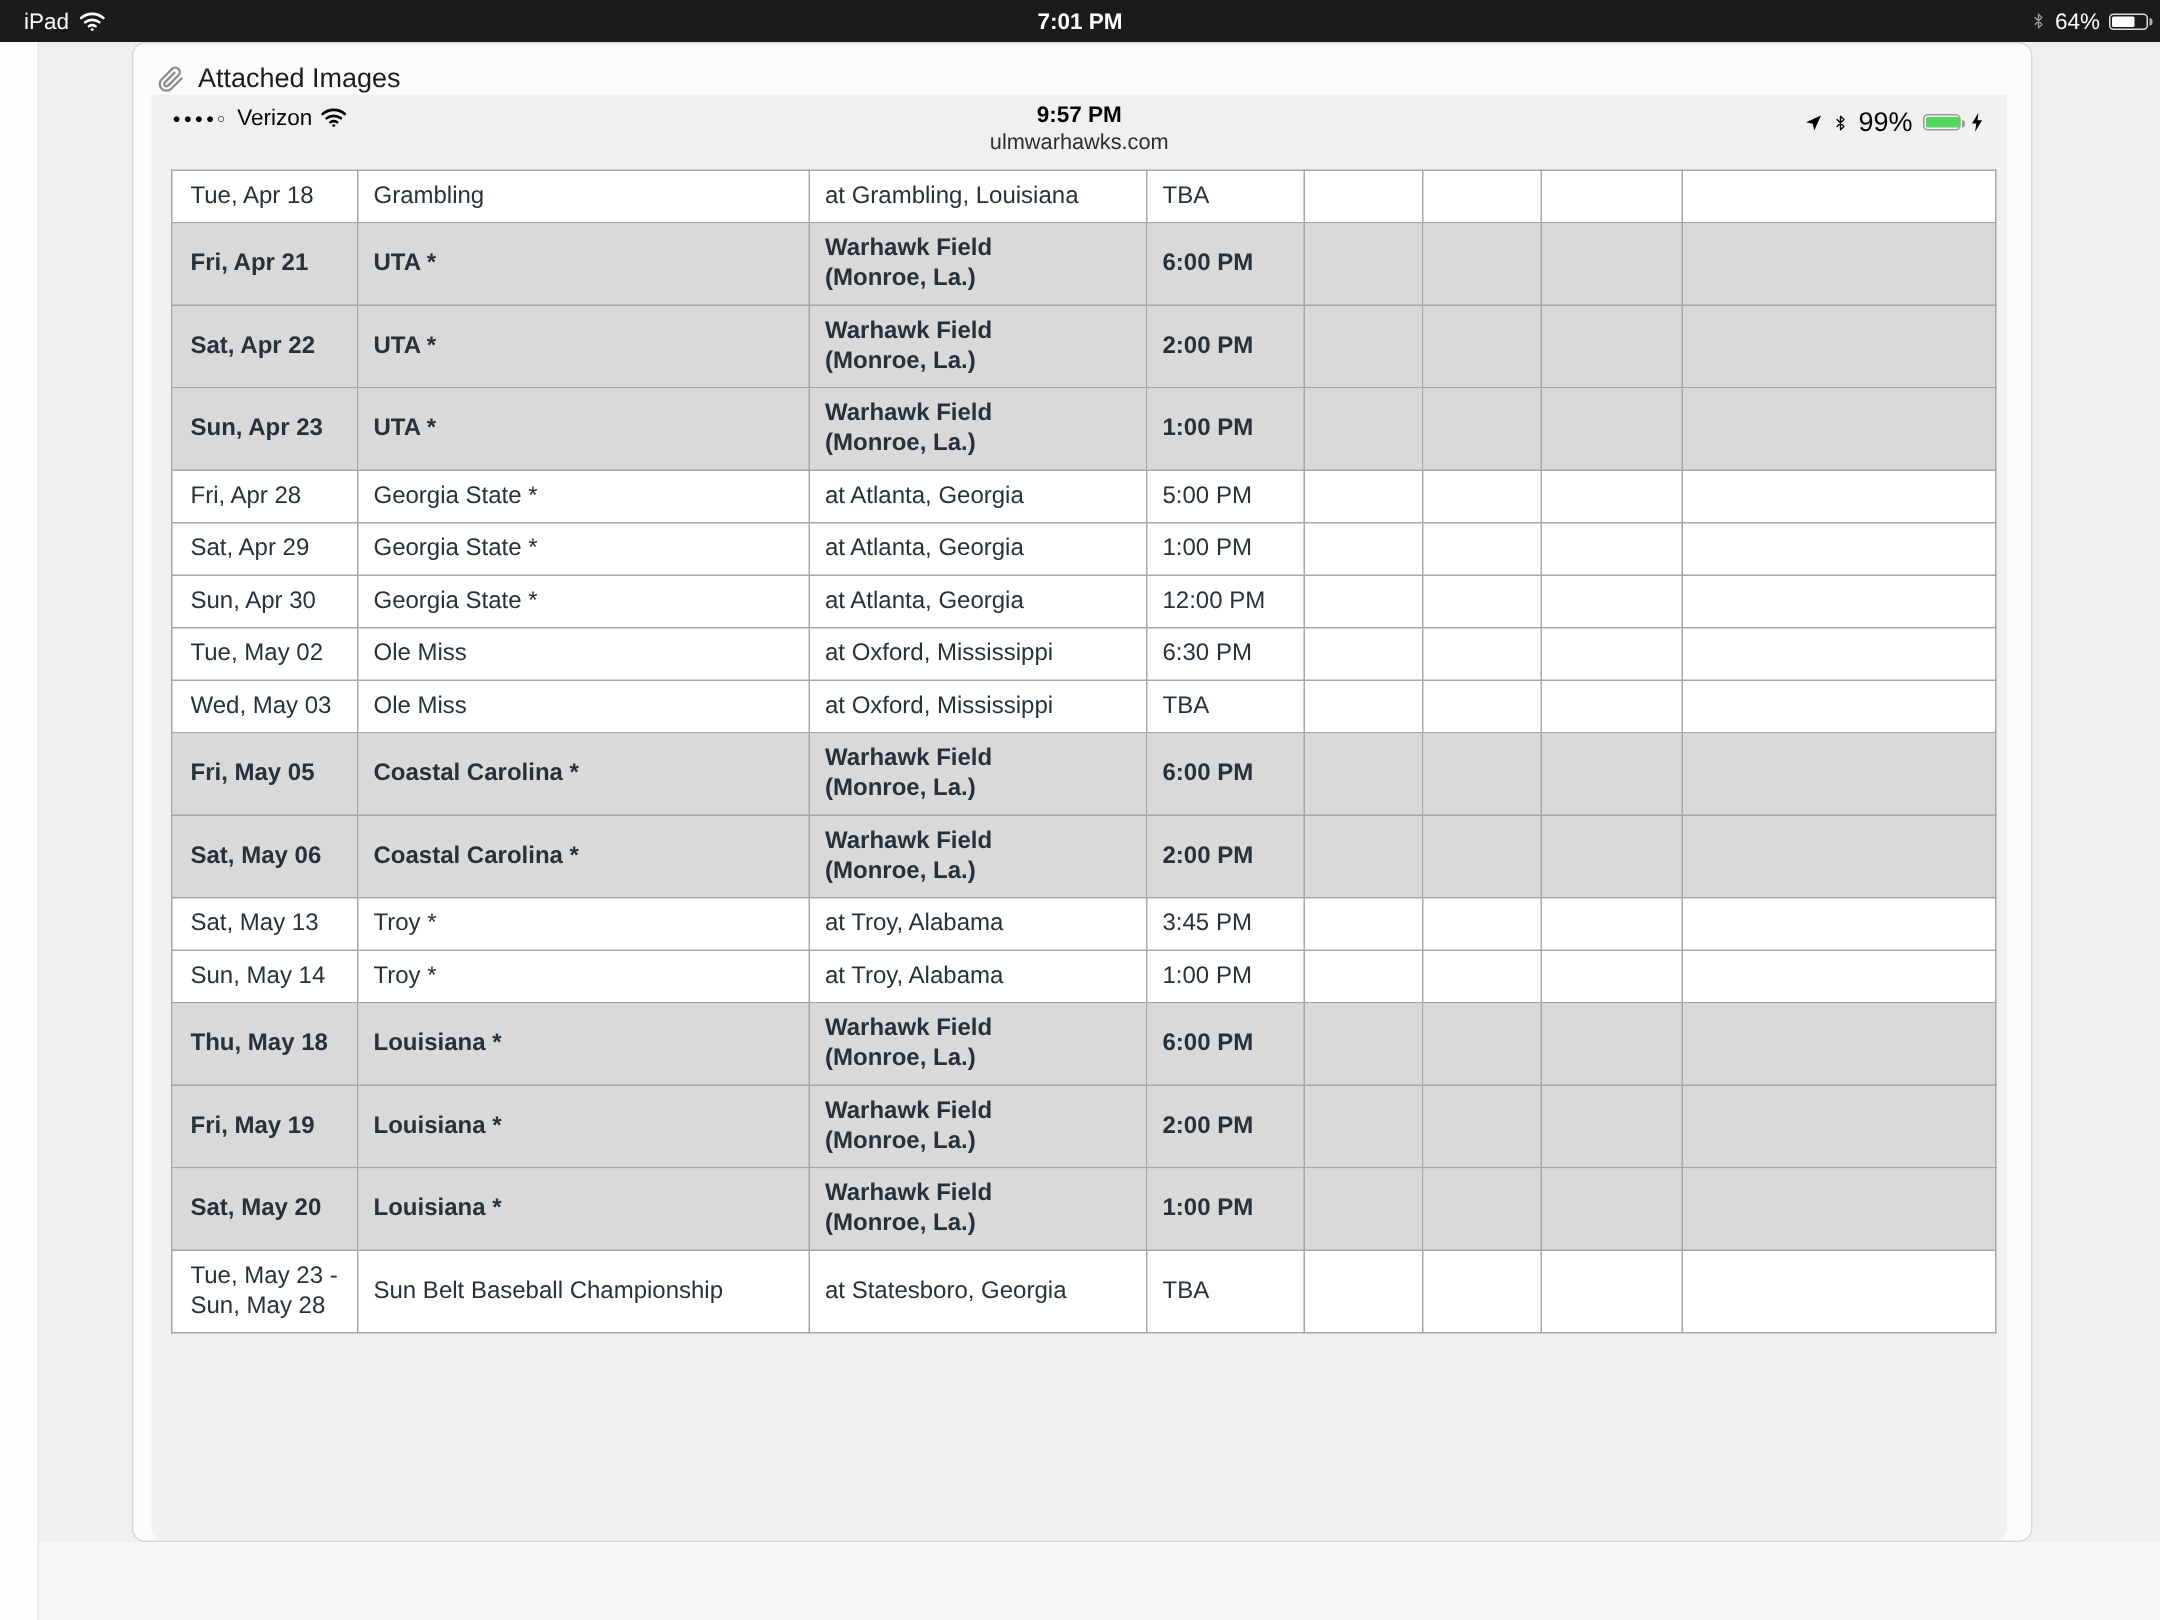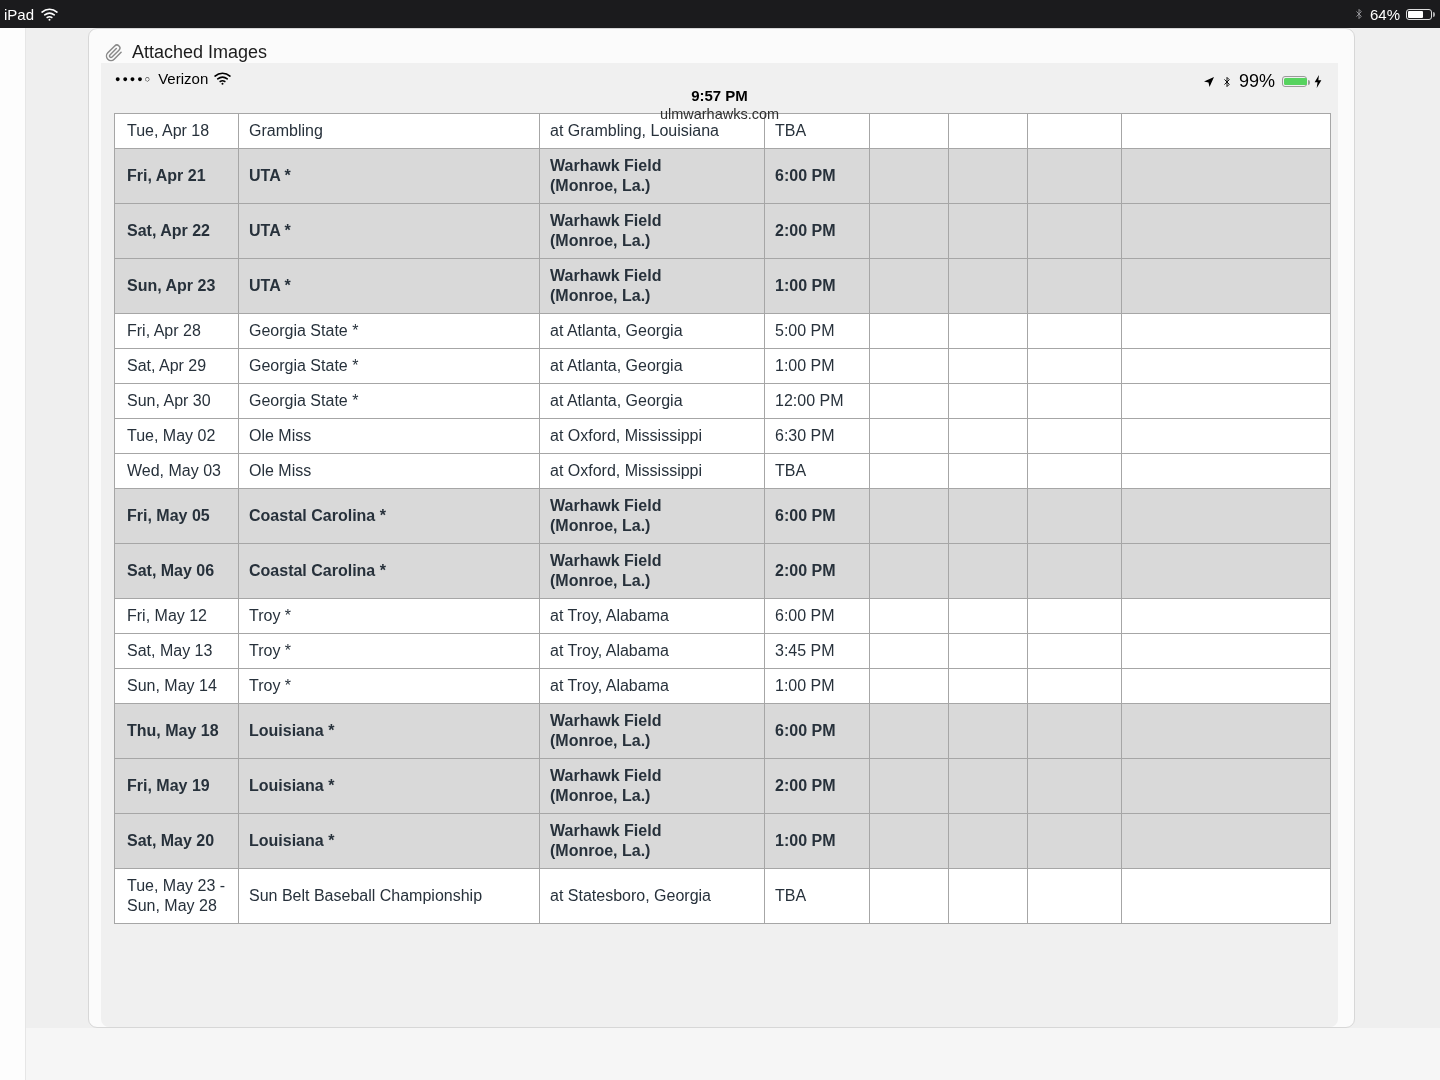--- a/index.html
+++ b/index.html
@@ -2,21 +2,21 @@
 <html><head>
 <meta charset="utf-8">
 <style>
   * { margin:0; padding:0; box-sizing:border-box; }
   html,body { width:1440px; height:1080px; }
   body { font-family:"Liberation Sans", sans-serif; background:#efefef; position:relative; overflow:hidden; }
 
   
   .ipad-bar { position:absolute; top:0; left:0; width:1440px; height:28px; background:#1b1b1d;
               display:flex; align-items:center; color:#fff; font-size:15px; }
-  .ipad-bar .left { display:flex; align-items:center; gap:7px; padding-left:4px; }
+  .ipad-bar .left { display:flex; align-items:center; gap:7px; padding-left:16px; }
   .ipad-bar .center { position:absolute; left:0; right:0; text-align:center; font-weight:bold; }
   .ipad-bar .right { position:absolute; right:8px; top:0; height:28px; display:flex; align-items:center; gap:6px; }
   .bt-icon { color:#98989d; display:inline-flex; }
   .batt { width:26px; height:11px; border:1px solid rgba(255,255,255,.85); border-radius:3px; position:relative; }
   .batt .fill { position:absolute; top:1px; bottom:1px; left:1px; background:#fff; border-radius:1px; }
   .batt::after { content:""; position:absolute; right:-4px; top:2.5px; width:2.5px; height:5px;
                  background:rgba(255,255,255,.65); border-radius:0 2px 2px 0; }
 
   
   .left-strip { position:absolute; top:28px; left:0; width:26px; height:1052px; background:#fdfdfd;
@@ -30,21 +30,21 @@
                    font-size:18px; color:#1c1c1c;justify-content:space-between; }
   .clip-icon { color:#8a8a8a; display:inline-flex; }
 
   
   .phone-shot { position:absolute; left:12px; top:34px; width:1237px; height:964px; background:#f0f0f0;
                 border-radius:0 0 8px 8px; overflow:hidden; }
   .phone-bar { position:relative; height:50px; color:#000; }
   .phone-bar .pleft { position:absolute; left:14px; top:7px; display:flex; align-items:center; gap:6px; font-size:15px; }
   .sig-dots { font-size:9px; letter-spacing:2px; color:#000; }
   .phone-bar .pcenter { position:absolute; left:0; right:0; top:5px; text-align:center; }
-  .phone-time { font-size:15px; font-weight:bold;margin-top:19px; }
+  .phone-time { font-size:15px; font-weight:bold; }
   .phone-site { font-size:14.5px; color:#2e2e2e; margin-top:2px; }
   .phone-bar .pright { position:absolute; right:16px; top:8px; display:flex; align-items:center; gap:7px; font-size:18px; }
   .batt-green { width:25px; height:11px; border:1px solid #9b9b9b; border-radius:3px; position:relative; }
   .batt-green .fill { position:absolute; top:1px; bottom:1px; left:1px; border-radius:1.5px; }
   .batt-green::after { content:""; position:absolute; right:-4px; top:2.5px; width:2.5px; height:5px;
                        background:#9b9b9b; border-radius:0 2px 2px 0; }
 
   
   table.sched { margin-left:13px; border-collapse:collapse; table-layout:fixed; width:1216px;
                 font-size:16px; color:#27313b; background:#fff; }
@@ -61,20 +61,21 @@
     <span>iPad</span>
     <span class="wifi-icon" style="display:inline-flex;">
       <svg width="17" height="13" viewBox="0 0 24 18" fill="none" stroke="#fff" stroke-width="2.4" stroke-linecap="round">
         <path d="M1.5 5.5a16 16 0 0 1 21 0"></path>
           <path d="M5.3 9.5a11 11 0 0 1 13.4 0"></path>
           <path d="M8.8 13.2a6 6 0 0 1 6.4 0"></path>
           <circle cx="12" cy="16.4" r="1.4" fill="#fff" stroke="none"></circle>
       </svg>
     </span>
   </div>
+  <div class="center">7:01 PM</div>
   <div class="right">
     <span class="bt-icon">
       <svg width="10" height="14" viewBox="0 0 24 24" fill="none" stroke="currentColor" stroke-width="2.2" stroke-linecap="round" stroke-linejoin="round">
         <path d="M6.5 6.5l11 11L12 23V1l5.5 5.5-11 11"></path>
       </svg>
     </span>
     <span>64%</span>
     <span class="batt">
       <span class="fill" style="width: 64%;"></span>
     </span>
@@ -268,30 +269,20 @@
             <td class="c-loc">Warhawk Field
 (Monroe, La.)</td>
             <td class="c-time">2:00 PM</td>
             <td class="c-x"></td>
             <td class="c-x"></td>
             <td class="c-x"></td>
             <td class="c-x"></td>
           </tr>
 
 
-          <tr>
-            <td class="c-date">Fri, May 12</td>
-            <td class="c-opp">Troy *</td>
-            <td class="c-loc">at Troy, Alabama</td>
-            <td class="c-time">6:00 PM</td>
-            <td class="c-x"></td>
-            <td class="c-x"></td>
-            <td class="c-x"></td>
-            <td class="c-x"></td>
-          </tr>
 
           <tr>
             <td class="c-date">Sat, May 13</td>
             <td class="c-opp">Troy *</td>
             <td class="c-loc">at Troy, Alabama</td>
             <td class="c-time">3:45 PM</td>
             <td class="c-x"></td>
             <td class="c-x"></td>
             <td class="c-x"></td>
             <td class="c-x"></td>

